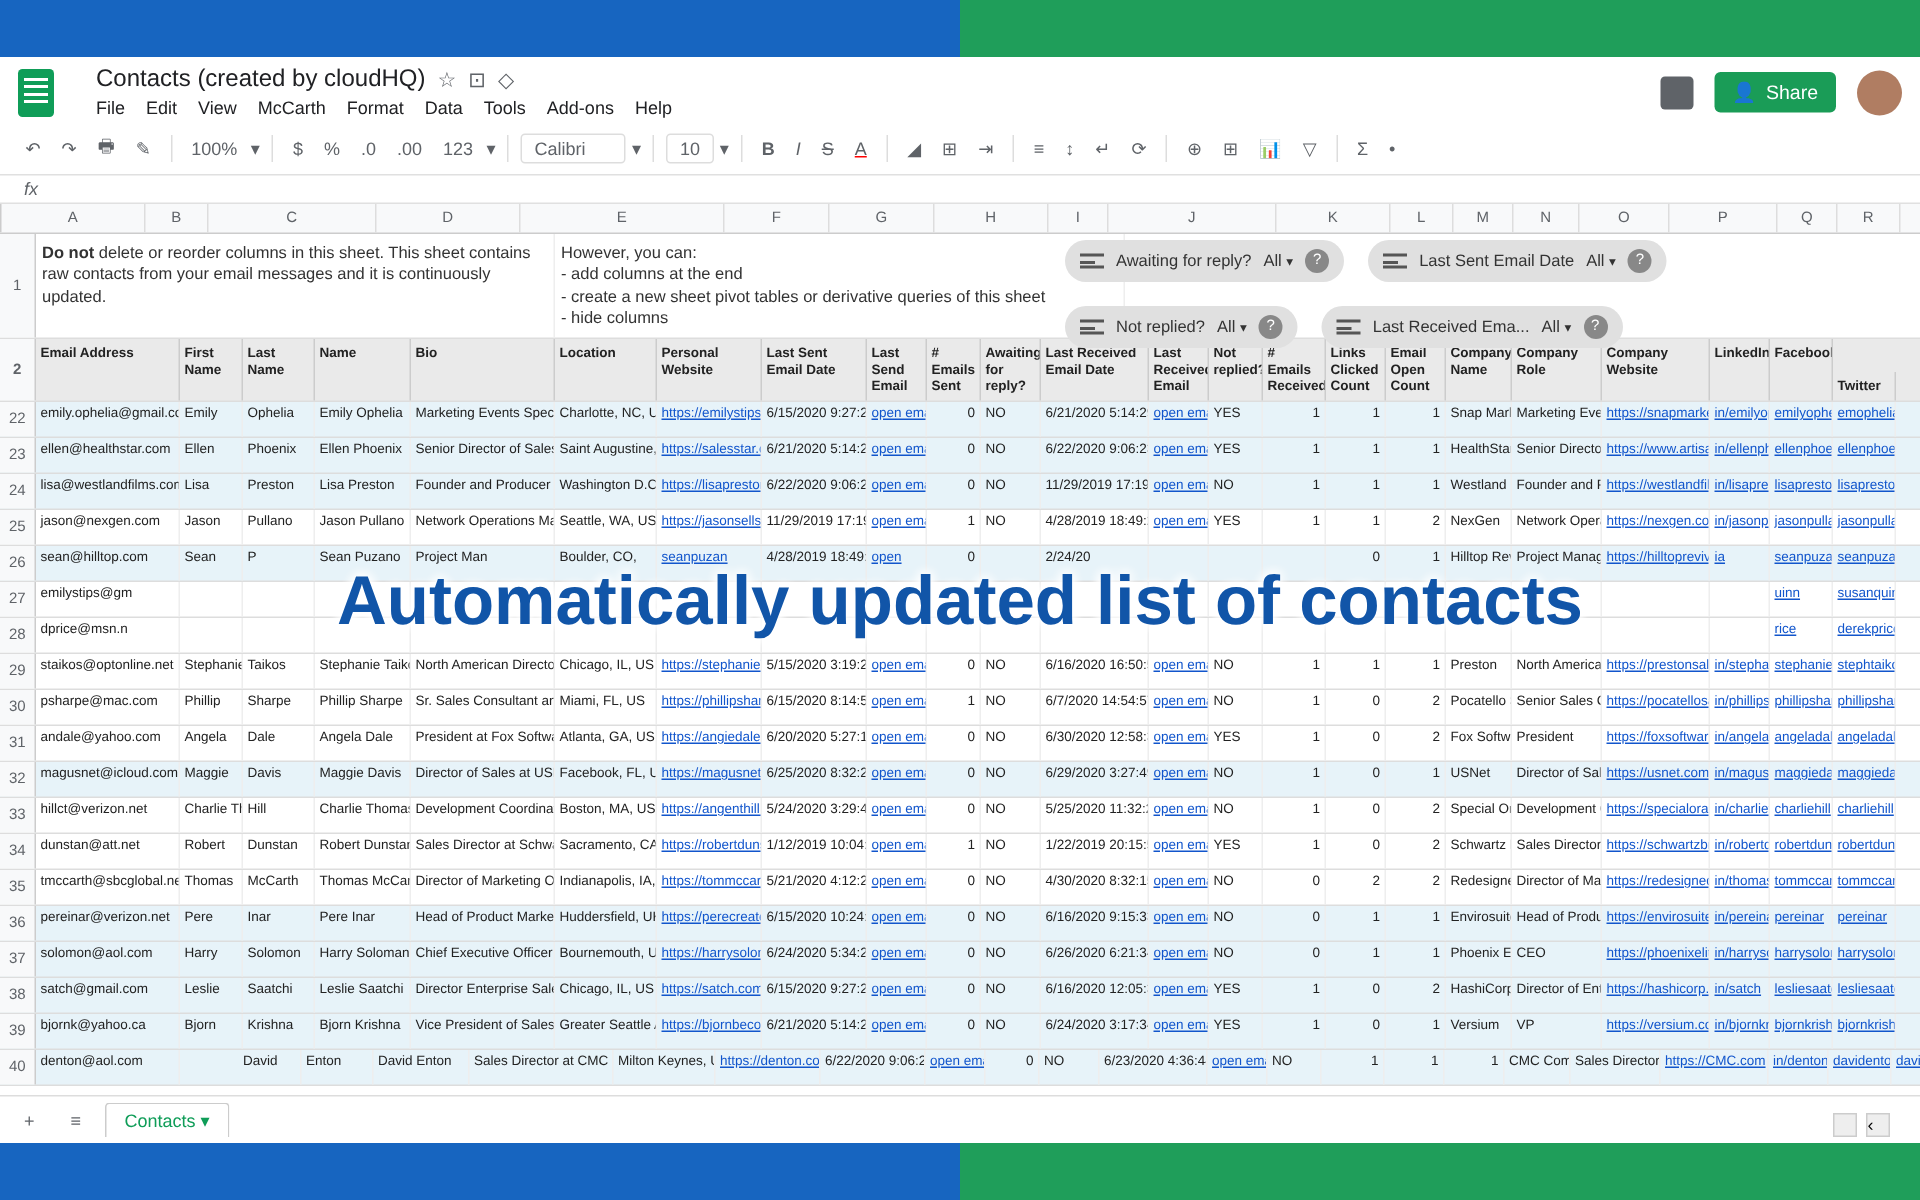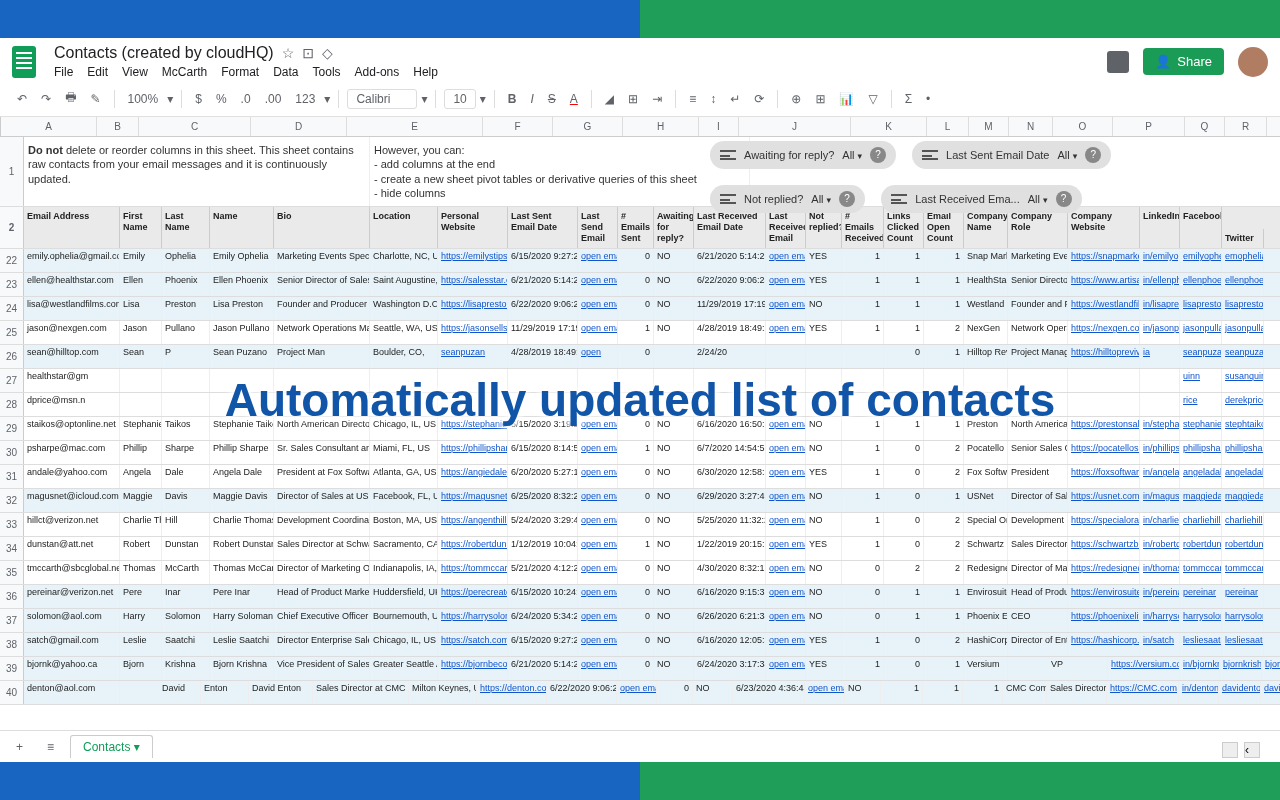--- a/index.html
+++ b/index.html
@@ -2,21 +2,21 @@
 <html><head>
 <meta charset="utf-8">
 <style>
 * { margin: 0; padding: 0; box-sizing: border-box; }
 body { font-family: Arial, sans-serif; font-size: 11px; background: #fff; overflow: hidden; width: 1280px; height: 800px; position: relative; }
 .outer-bg { position: absolute; inset: 0; display: flex; }
 .bg-blue { flex: 1; background: #1765c0; }
 .bg-green { flex: 1; background: #1f9e5a; }
 .app { position: absolute; top: 38px; left: 0; right: 0; bottom: 38px; background: #fff; display: flex; flex-direction: column; }
 
-.titlebar { display: flex; align-items: center; padding: 6px 12px 2px; gap: 18px; }
+.titlebar { display: flex; align-items: center; padding: 6px 12px 2px; gap: 28px; }
 .logo { width: 24px; height: 32px; background: #0f9d58; border-radius: 3px; position: relative; }
 .logo::after { content: ''; position: absolute; top: 6px; left: 4px; right: 4px; bottom: 6px; background: repeating-linear-gradient(#fff 0 2px, transparent 2px 5px); }
 .title-block { flex: 1; }
 .doc-title { font-size: 16px; color: #202124; display: flex; align-items: center; gap: 8px; }
 .title-icons { color: #5f6368; font-size: 14px; display: flex; gap: 8px; }
 .menubar { display: flex; gap: 14px; font-size: 12px; color: #202124; margin-top: 3px; }
 .right-actions { display: flex; align-items: center; gap: 14px; }
 .comment-icon { width: 22px; height: 22px; background: #5f6368; border-radius: 3px; }
 .share-btn { background: #1a9c57; color: #fff; border: none; border-radius: 4px; padding: 6px 12px; font-size: 13px; font-weight: 500; display: flex; align-items: center; gap: 6px; }
 .avatar { width: 30px; height: 30px; border-radius: 50%; background: #b07d62; }
@@ -146,20 +146,23 @@
     <span class="tb-sep"></span>
     <span class="tb-item">⊕</span>
     <span class="tb-item">⊞</span>
     <span class="tb-item">📊</span>
     <span class="tb-item">▽</span>
     <span class="tb-sep"></span>
     <span class="tb-item">Σ</span>
     <span class="tb-item">•</span>
   </div>
 
+  <div class="fx-bar">
+    <span class="fx-label">fx</span>
+  </div>
 
   <div class="grid">
     <div class="col-headers" id="colheaders">
       <div class="rownum-spacer"></div>
     <div class="col-h" style="width: 96px;">A</div>
         <div class="col-h" style="width: 42px;">B</div>
         <div class="col-h" style="width: 112px;">C</div>
         <div class="col-h" style="width: 96px;">D</div>
         <div class="col-h" style="width: 136px;">E</div>
         <div class="col-h" style="width: 70px;">F</div>
@@ -361,21 +364,21 @@
             <div class="cell num-r" style="width: 40px;">1</div>
             <div class="cell" style="width: 44px;">Hilltop Revi</div>
             <div class="cell" style="width: 60px;">Project Manage</div>
             <div class="cell" style="width: 72px;"><span class="link">https://hilltoprevival.</span></div>
             <div class="cell" style="width: 40px;"><span class="link">ia</span></div>
             <div class="cell" style="width: 42px;"><span class="link">seanpuzano</span></div>
             <div class="cell" style="width: 42px;"><span class="link">seanpuzano</span></div>
           </div>
           <div class="row">
             <div class="rownum">27</div>
-            <div class="cell" style="width: 96px;">healthstar@gm</div>
+            <div class="cell" style="width: 96px;">emilystips@gm</div>
             <div class="cell" style="width: 42px;"></div>
             <div class="cell" style="width: 48px;"></div>
             <div class="cell" style="width: 64px;"></div>
             <div class="cell" style="width: 96px;"></div>
             <div class="cell" style="width: 68px;"></div>
             <div class="cell" style="width: 70px;"></div>
             <div class="cell" style="width: 70px;"></div>
             <div class="cell" style="width: 40px;"></div>
             <div class="cell num-r" style="width: 36px;"></div>
             <div class="cell" style="width: 40px;"></div>
@@ -691,21 +694,21 @@
             <div class="cell" style="width: 40px;"><span class="link">open email</span></div>
             <div class="cell num-r" style="width: 36px;">0</div>
             <div class="cell" style="width: 40px;">NO</div>
             <div class="cell" style="width: 72px;">6/24/2020 3:17:34</div>
             <div class="cell" style="width: 40px;"><span class="link">open email</span></div>
             <div class="cell" style="width: 36px;">YES</div>
             <div class="cell num-r" style="width: 42px;">1</div>
             <div class="cell num-r" style="width: 40px;">0</div>
             <div class="cell num-r" style="width: 40px;">1</div>
             <div class="cell" style="width: 44px;">Versium</div>
-            <div class="cell" style="width: 60px; margin-left: 40px;">VP</div>
+            <div class="cell" style="width: 60px;">VP</div>
             <div class="cell" style="width: 72px;"><span class="link">https://versium.com</span></div>
             <div class="cell" style="width: 40px;"><span class="link">in/bjornkri</span></div>
             <div class="cell" style="width: 42px;"><span class="link">bjornkrishna</span></div>
             <div class="cell" style="width: 42px;"><span class="link">bjornkrishna</span></div>
           </div>
           <div class="row highlighted">
             <div class="rownum">40</div>
             <div class="cell" style="width: 96px;">denton@aol.com</div>
             <div class="cell" style="width: 42px; margin-left: 39px;">David</div>
             <div class="cell" style="width: 48px;">Enton</div>

